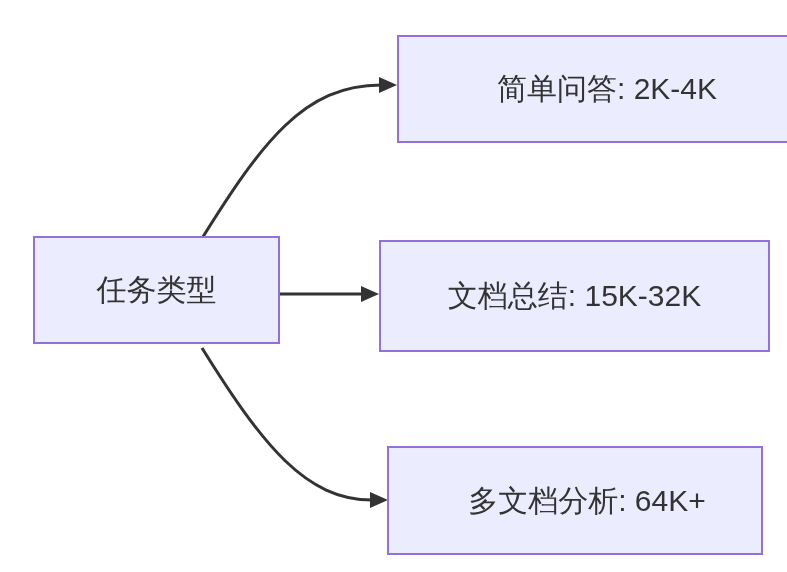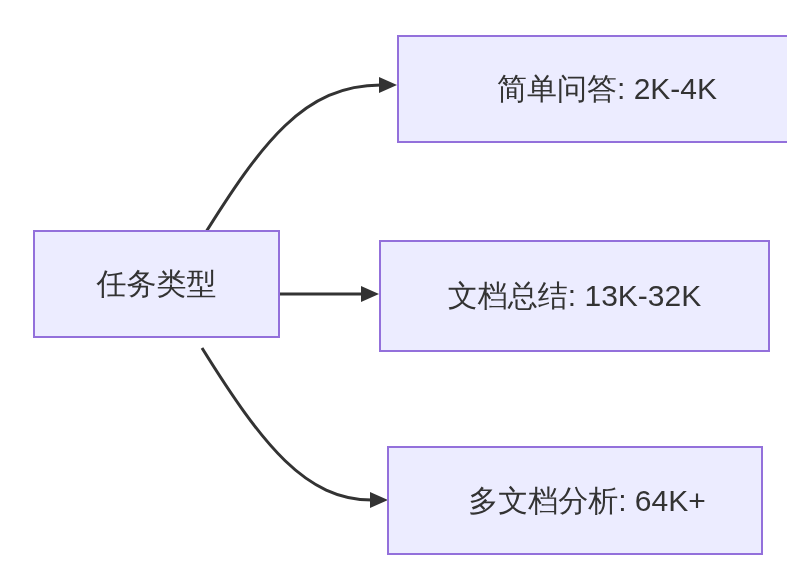--- a/index.html
+++ b/index.html
@@ -37,21 +37,21 @@
     border: 2px solid var(--node_border, #9370DB);
     display: flex;
     align-items: center;
     justify-content: center;
     color: var(--text, #333333);
     font-size: 30px;
     line-height: 1.2;
     text-align: center;
     white-space: nowrap;
   }
-  .node-task-type   { left: 33px;  top: 230px; width: 247px; height: 108px; }
+  .node-task-type   { left: 33px;  top: 236px; width: 247px; height: 108px; }
   .node-simple-qa   { left: 397px; top: 20px;  width: 420px; height: 108px; margin-top: 15px; }
   .node-doc-summary { left: 379px; top: 240px; width: 391px; height: 112px; }
   .node-multi-doc   { left: 387px; top: 446px; width: 376px; height: 109px; padding-left: 24px; }
 </style>
 </head>
 <body>
 
 <div class="canvas">
 
   <svg class="edges-layer" viewBox="0 0 787 572" xmlns="http://www.w3.org/2000/svg">
@@ -68,20 +68,20 @@
 
   <div class="node node-task-type">
     <span>任务类型</span>
   </div>
 
   <div class="node node-simple-qa">
     <span>简单问答: 2K-4K</span>
   </div>
 
   <div class="node node-doc-summary">
-    <span>文档总结: 13K-32K</span>
+    <span>文档总结: 15K-32K</span>
   </div>
 
   <div class="node node-multi-doc">
     <span>多文档分析: 64K+</span>
   </div>
 
 </div>
 
 </body></html>

